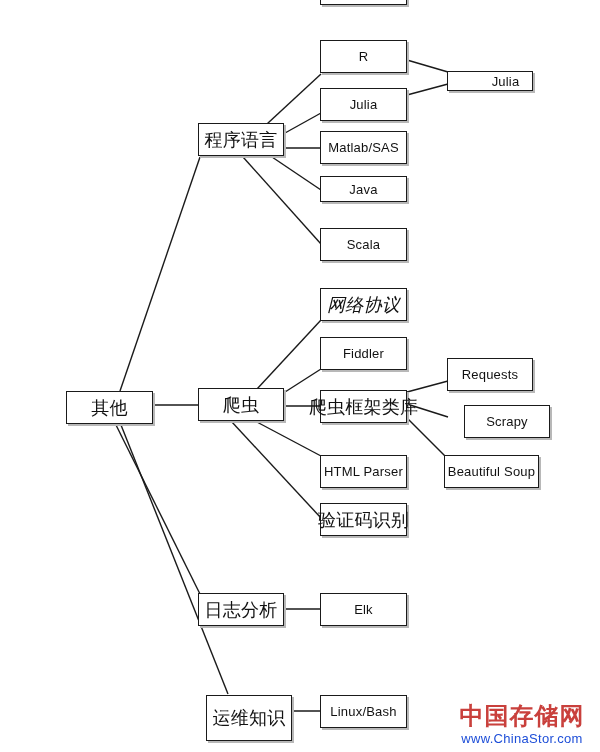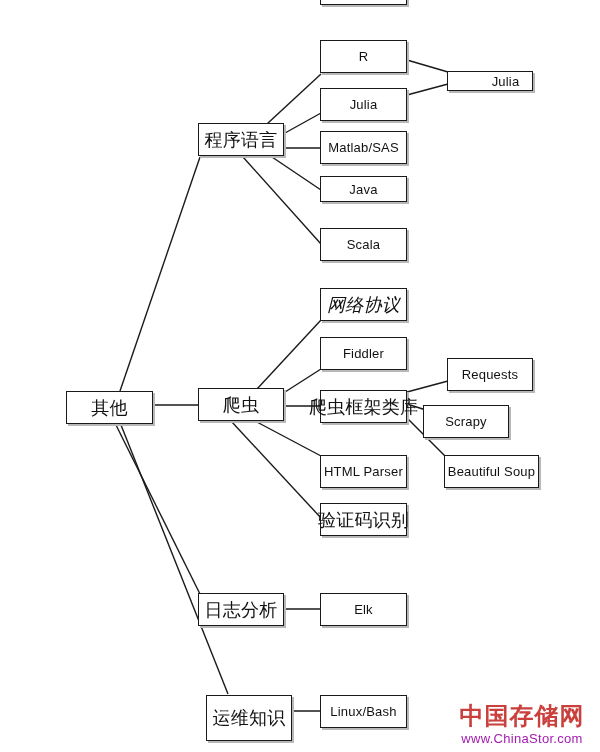--- a/index.html
+++ b/index.html
@@ -57,21 +57,21 @@
     font-family: "DejaVu Sans", "Liberation Sans", sans-serif;
     font-size: 24px;
     font-weight: bold;
     color: #c9403c;
     letter-spacing: 1px;
     line-height: 1.05;
   }
   #wm-url {
     font-family: "Liberation Sans", "DejaVu Sans", sans-serif;
     font-size: 13px;
-    color: #a21caf;
+    color: #1d4ed8;
     letter-spacing: 0.3px;
     margin-top: 2px;
   }
 </style>
 </head>
 <body>
 
 <div id="canvas">
   <svg id="edges" viewBox="0 0 600 752" xmlns="http://www.w3.org/2000/svg">
       <line x1="153" y1="405" x2="198" y2="405" stroke="#1a1a1a" stroke-width="1.4"></line>
@@ -132,21 +132,21 @@
       </div>
       <div class="node" style="left: 320px; top: 337px; width: 87px; height: 33px;">
         <span class="node-label">Fiddler</span>
       </div>
       <div class="node cjk" style="left: 320px; top: 390px; width: 87px; height: 33px;">
         <span class="node-label">爬虫框架类库</span>
       </div>
       <div class="node" style="left: 447px; top: 358px; width: 86px; height: 33px;">
         <span class="node-label">Requests</span>
       </div>
-      <div class="node" style="left: 423px; top: 405px; width: 86px; height: 33px;">
+      <div class="node" style="left: 464px; top: 405px; width: 86px; height: 33px;">
         <span class="node-label">Scrapy</span>
       </div>
       <div class="node" style="left: 444px; top: 455px; width: 95px; height: 33px;">
         <span class="node-label">Beautiful Soup</span>
       </div>
       <div class="node" style="left: 320px; top: 455px; width: 87px; height: 33px;">
         <span class="node-label">HTML Parser</span>
       </div>
       <div class="node cjk" style="left: 320px; top: 503px; width: 87px; height: 33px;">
         <span class="node-label">验证码识别</span>

